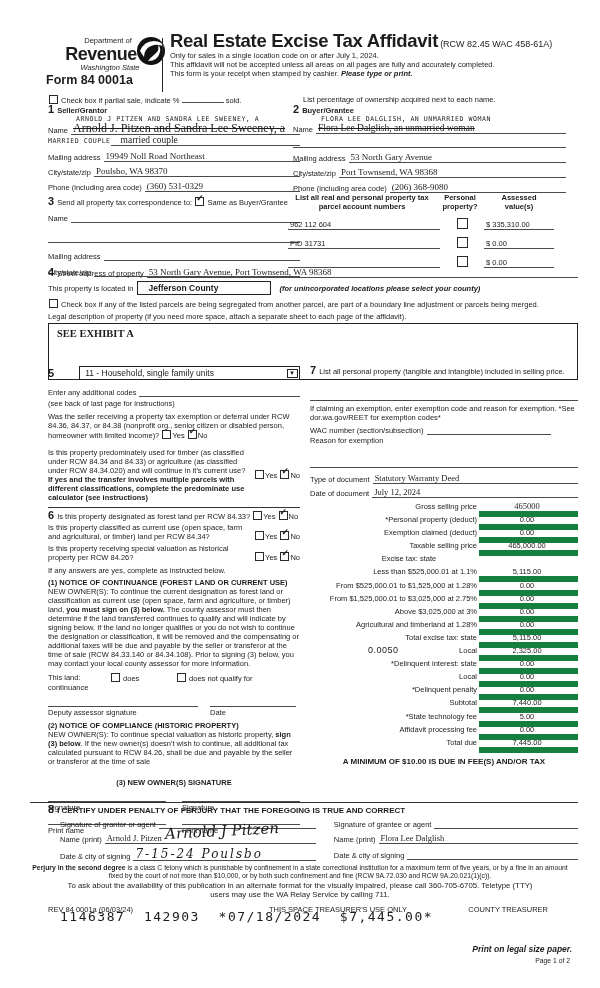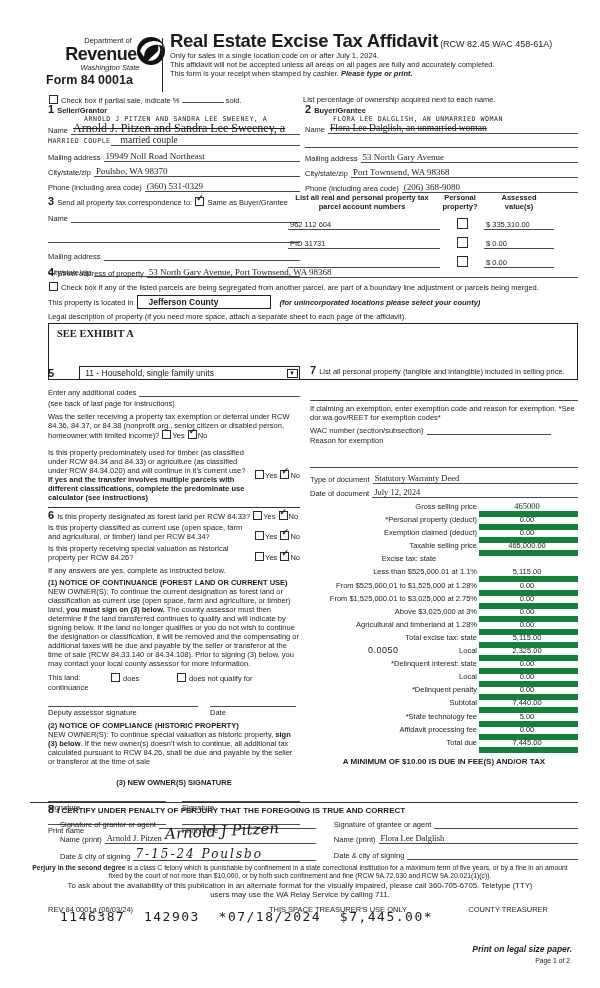--- a/index.html
+++ b/index.html
@@ -72,21 +72,21 @@
   <div class="abs" style="left:48px;top:95px;width:250px">
     <span class="cb"></span>
     <span>Check box if partial sale, indicate %</span>
     <span style="display:inline-block;width:42px;border-bottom:1px solid #4a4a4a"></span>
     <span>sold.</span>
   </div>
   <div class="abs" style="left:303px;top:95px">List percentage of ownership acquired next to each name.</div>
 
   <div class="abs" style="left:48px;top:105px;width:252px">
     <div><span class="secnum">1</span><span class="b">Seller/Grantor</span></div>
-    <div class="typed" style="margin-left:36px">ARNOLD J PITZEN AND SANDRA LEE SWEENEY, A</div>
+    <div class="typed" style="margin-left:28px">ARNOLD J PITZEN AND SANDRA LEE SWEENEY, A</div>
     <div class="fld">
       <span class="lbl">Name</span>
       <span class="u"><span class="ser struck" style="font-size:12px">Arnold J. Pitzen and Sandra Lee Sweeney, a</span></span>
     </div>
     <div class="fld" style="margin-top:1px">
       <span class="typed">MARRIED COUPLE</span>
       <span class="u"><span class="ser" style="font-size:9.5px;margin-left:8px">married couple</span></span>
     </div>
     <div class="fld" style="margin-top:6px">
       <span class="lbl">Mailing address</span>
@@ -95,21 +95,21 @@
     <div class="fld" style="margin-top:5px">
       <span class="lbl">City/state/zip</span>
       <span class="u"><span class="ser" style="font-size:9px">Poulsbo, WA 98370</span></span>
     </div>
     <div class="fld" style="margin-top:5px">
       <span class="lbl">Phone (including area code)</span>
       <span class="u"><span class="ser" style="font-size:9px">(360) 531-0329</span></span>
     </div>
   </div>
 
-  <div class="abs" style="left:305px;top:105px;width:273px">
+  <div class="abs" style="left:293px;top:105px;width:273px">
     <div><span class="secnum">2</span><span class="b">Buyer/Grantee</span></div>
     <div class="typed" style="margin-left:28px">FLORA LEE DALGLISH, AN UNMARRIED WOMAN</div>
     <div class="fld">
       <span class="lbl">Name</span>
       <span class="u"><span class="ser struck" style="font-size:9.5px">Flora Lee Dalglish, an unmarried woman</span></span>
     </div>
     <div class="fld" style="margin-top:4px">
       <span class="u"></span>
     </div>
     <div class="fld" style="margin-top:5px">
@@ -169,28 +169,28 @@
       <span class="pchk"><span class="cb cb-lg"></span></span>
       <span class="pval">$ 0.00</span>
     </div>
   </div>
 
   <div class="abs" style="left:48px;top:268px;width:530px">
     <div class="fld">
       <span class="lbl"><span class="secnum">4</span><span>Street address of property</span></span>
       <span class="u"><span class="ser" style="font-size:9px">53 North Gary Avenue, Port Townsend, WA 98368</span></span>
     </div>
-    <div style="margin-top:4px">
-      <span class="cb"></span>
-      <span>Check box if any of the listed parcels are being segregated from another parcel, are part of a boundary line adjustment or parcels being merged.</span>
-    </div>
     <div style="margin-top:3px;display:flex;align-items:center">
       <span>This property is located in</span>
       <span class="box" style="display:inline-block;width:122px;margin-left:4px;padding:1.5px 0 1.5px 10px;font-weight:bold;font-size:8.5px">Jefferson County</span>
       <span class="b i" style="margin-left:8px">(for unincorporated locations please select your county)</span>
+    </div>
+    <div style="margin-top:4px">
+      <span class="cb"></span>
+      <span>Check box if any of the listed parcels are being segregated from another parcel, are part of a boundary line adjustment or parcels being merged.</span>
     </div>
     <div style="margin-top:3px">Legal description of property (if you need more space, attach a separate sheet to each page of the affidavit).</div>
     <div class="box" style="margin-top:2px;height:50px;padding:5px 0 0 8px">
       <span class="ser b" style="font-size:10.5px">SEE EXHIBIT A</span>
     </div>
   </div>
 
   <div class="abs" style="left:48px;top:366px;width:252px">
 
     <div style="display:flex;align-items:center">

